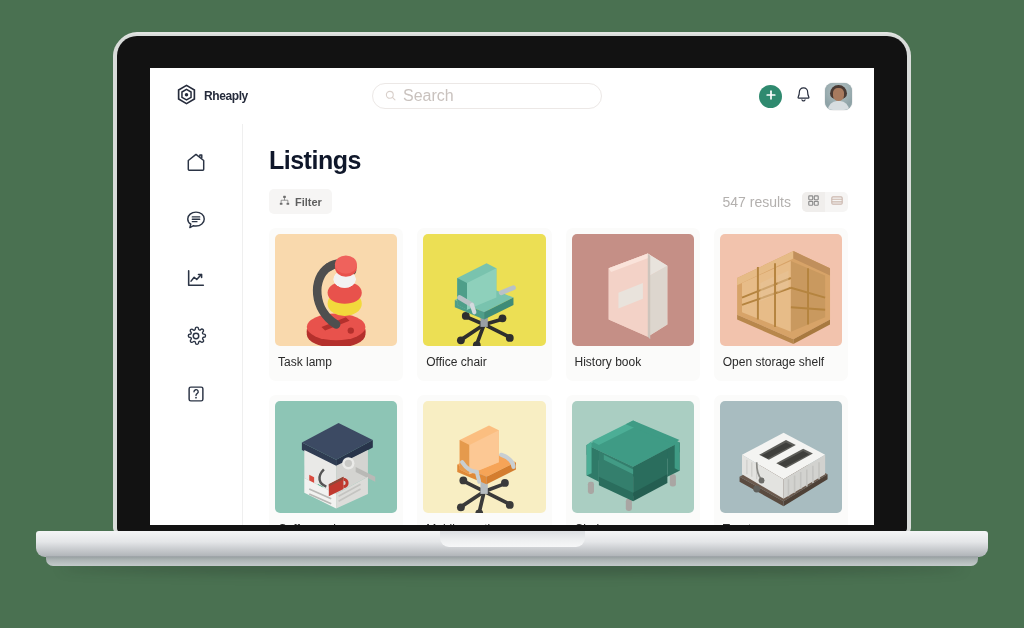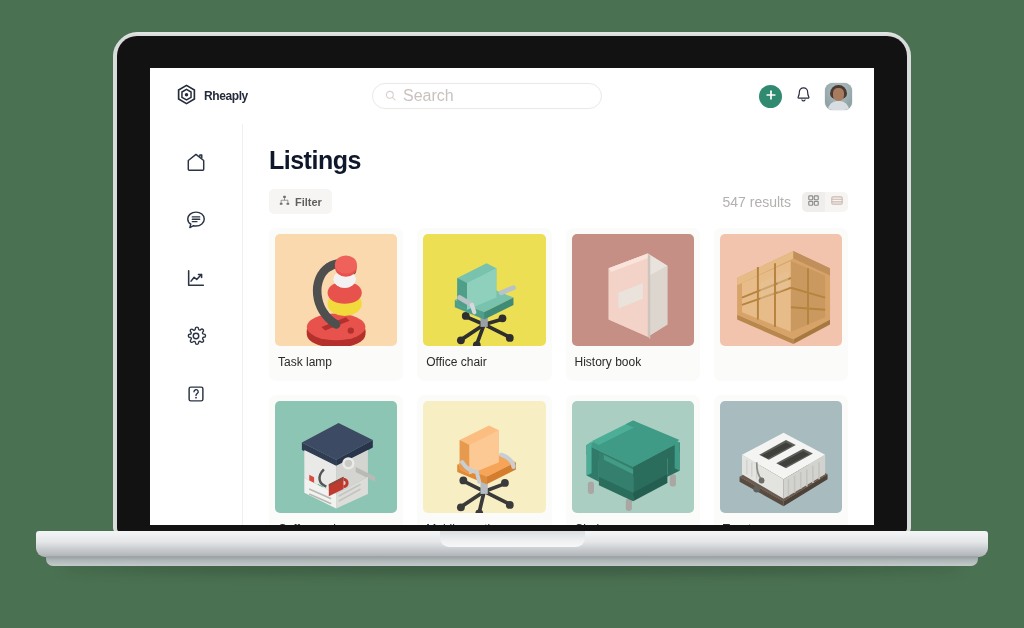--- a/index.html
+++ b/index.html
@@ -444,20 +444,21 @@
                   <path d="M72 28 L72 74"></path>
                 </g>
                 <g fill="#e8c59b" opacity=".5">
                   <path d="M33 40 L44 35 L44 50 L33 55z"></path>
                   <path d="M47 34 L56 30 L56 44 L47 48z"></path>
                 </g>
                 <path d="M14 66 L60 86 L60 90 L14 70z" fill="#b8874c"></path>
                 <path d="M60 86 L90 70 L90 74 L60 90z" fill="#a8793f"></path>
               </svg>
             </div>
+            <div class="card-title">Open storage shelf</div>
           </div>
 
           <div class="listing-card">
             <div class="card-thumb" style="background:#8dc5b5">
               <svg viewBox="0 0 100 100">
                 <path d="M22 34 L52 18 L80 32 L50 48z" fill="#3c4a63"></path>
                 <path d="M22 34 L50 48 L50 54 L22 40z" fill="#2f3c52"></path>
                 <path d="M80 32 L50 48 L50 54 L80 38z" fill="#28344a"></path>
                 <path d="M24 40 L50 53 L50 76 L24 63z" fill="#e9e9e7"></path>
                 <path d="M50 53 L76 40 L76 62 L50 76z" fill="#d4d4d1"></path>

